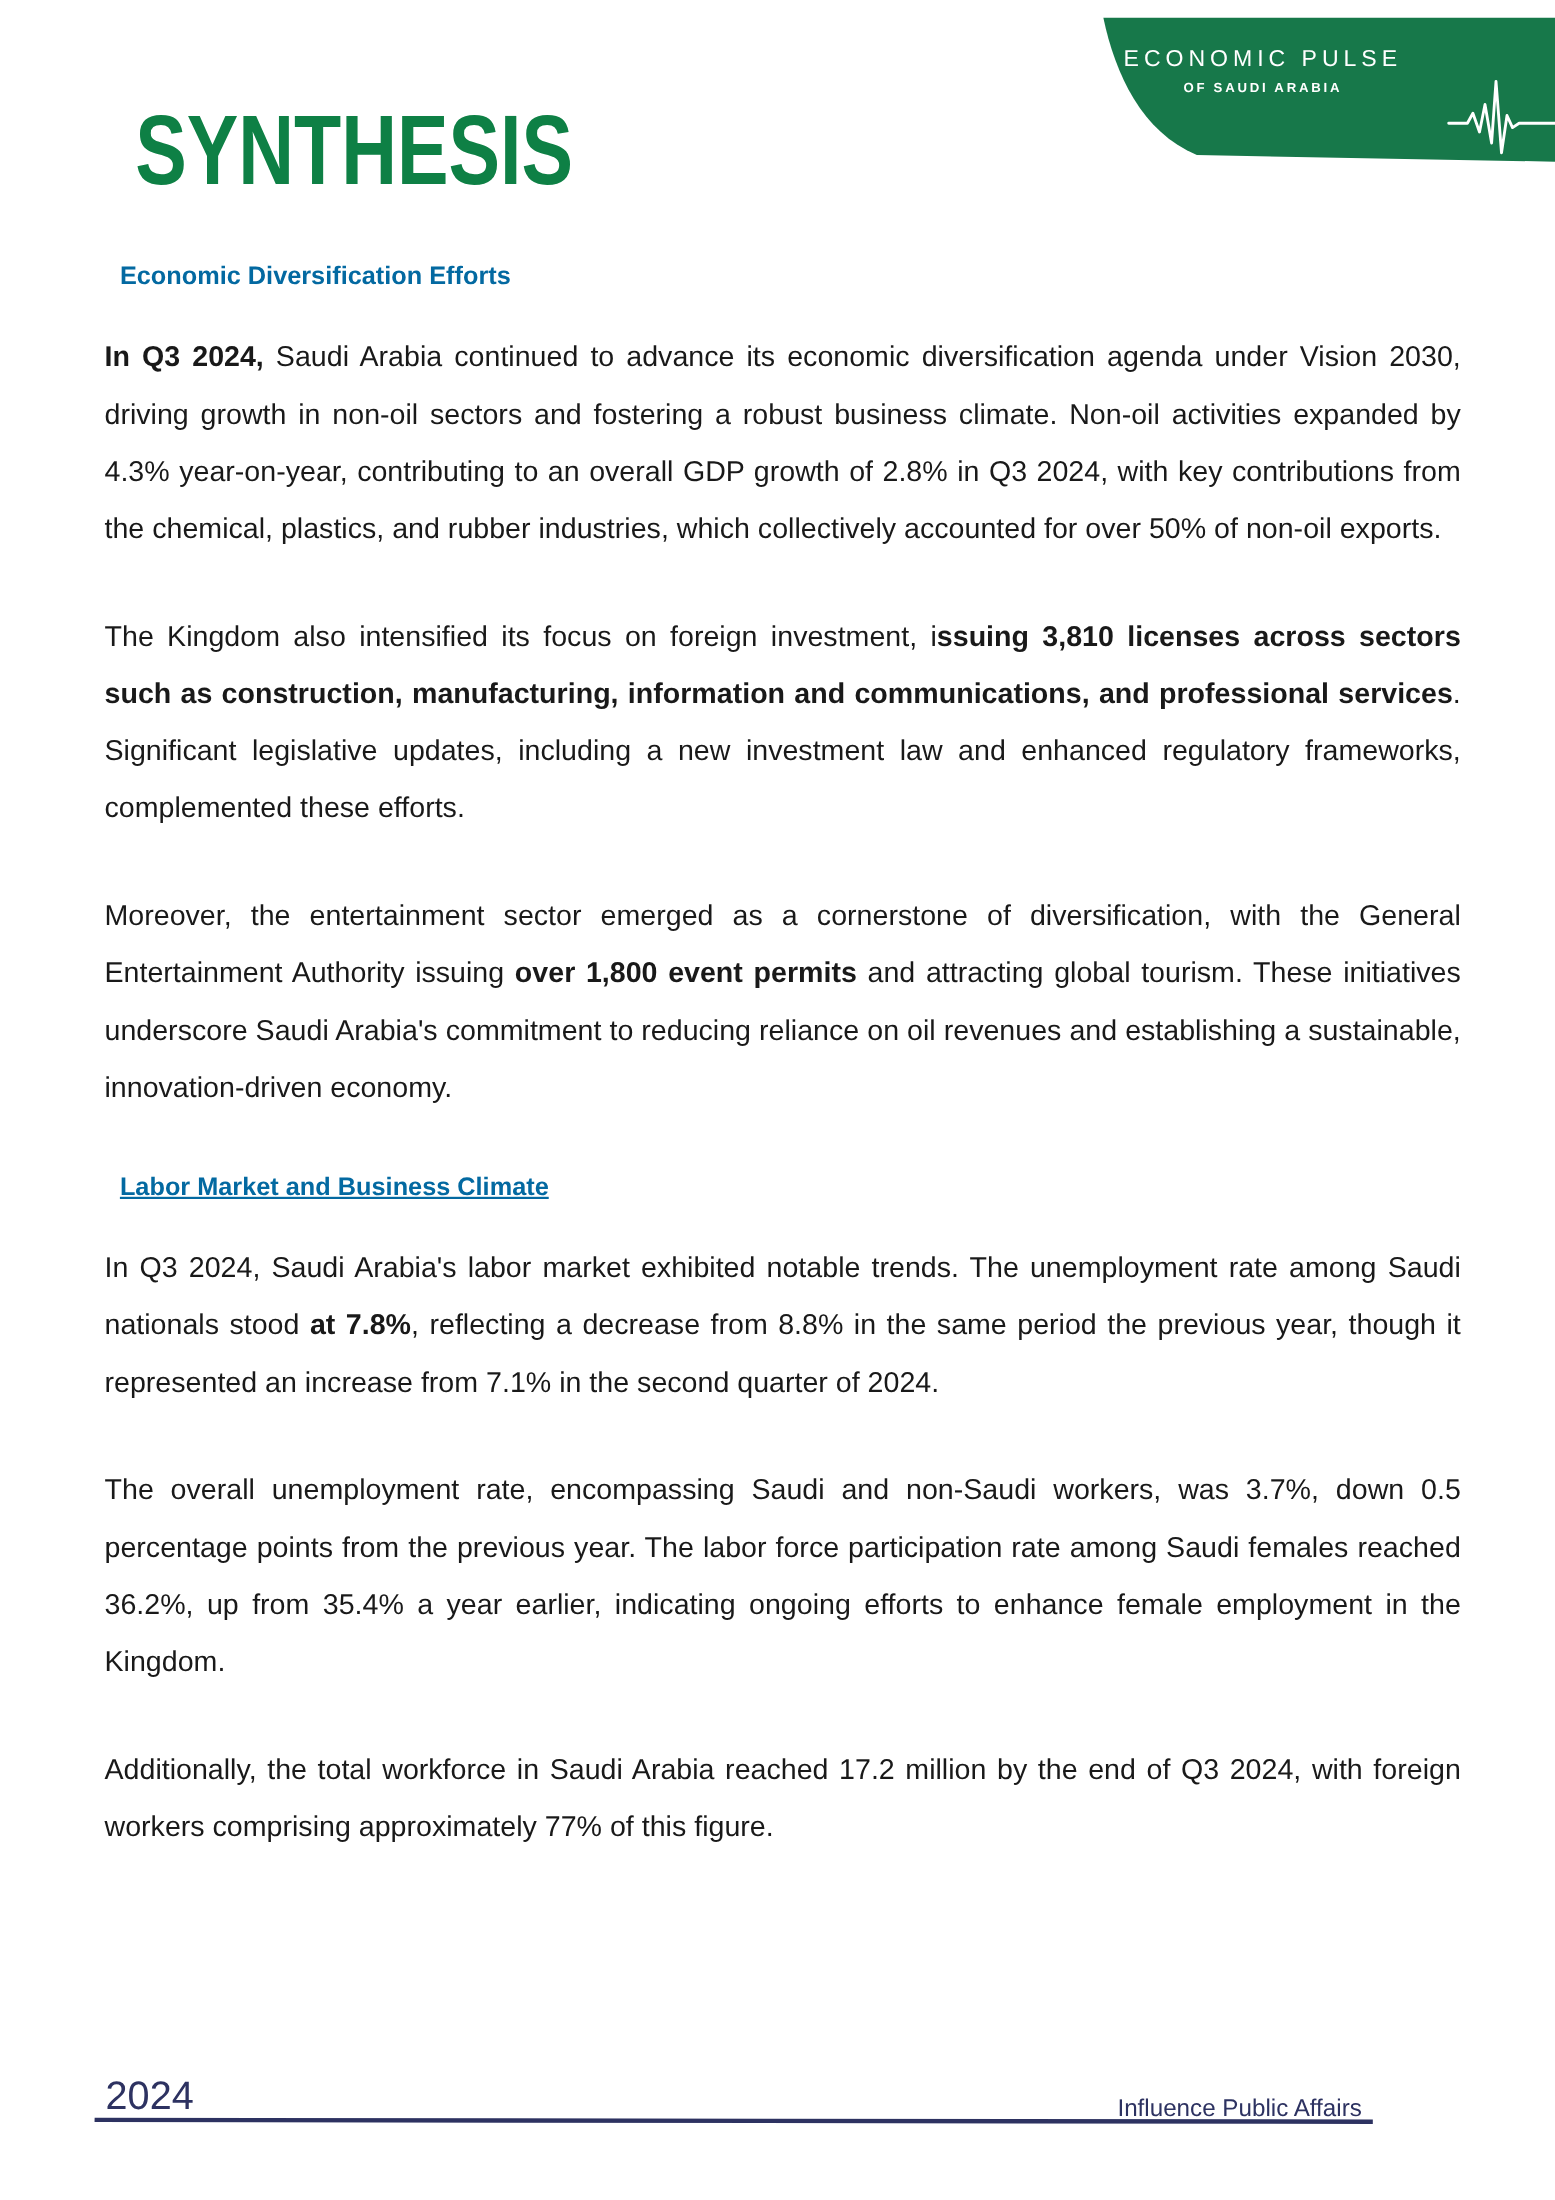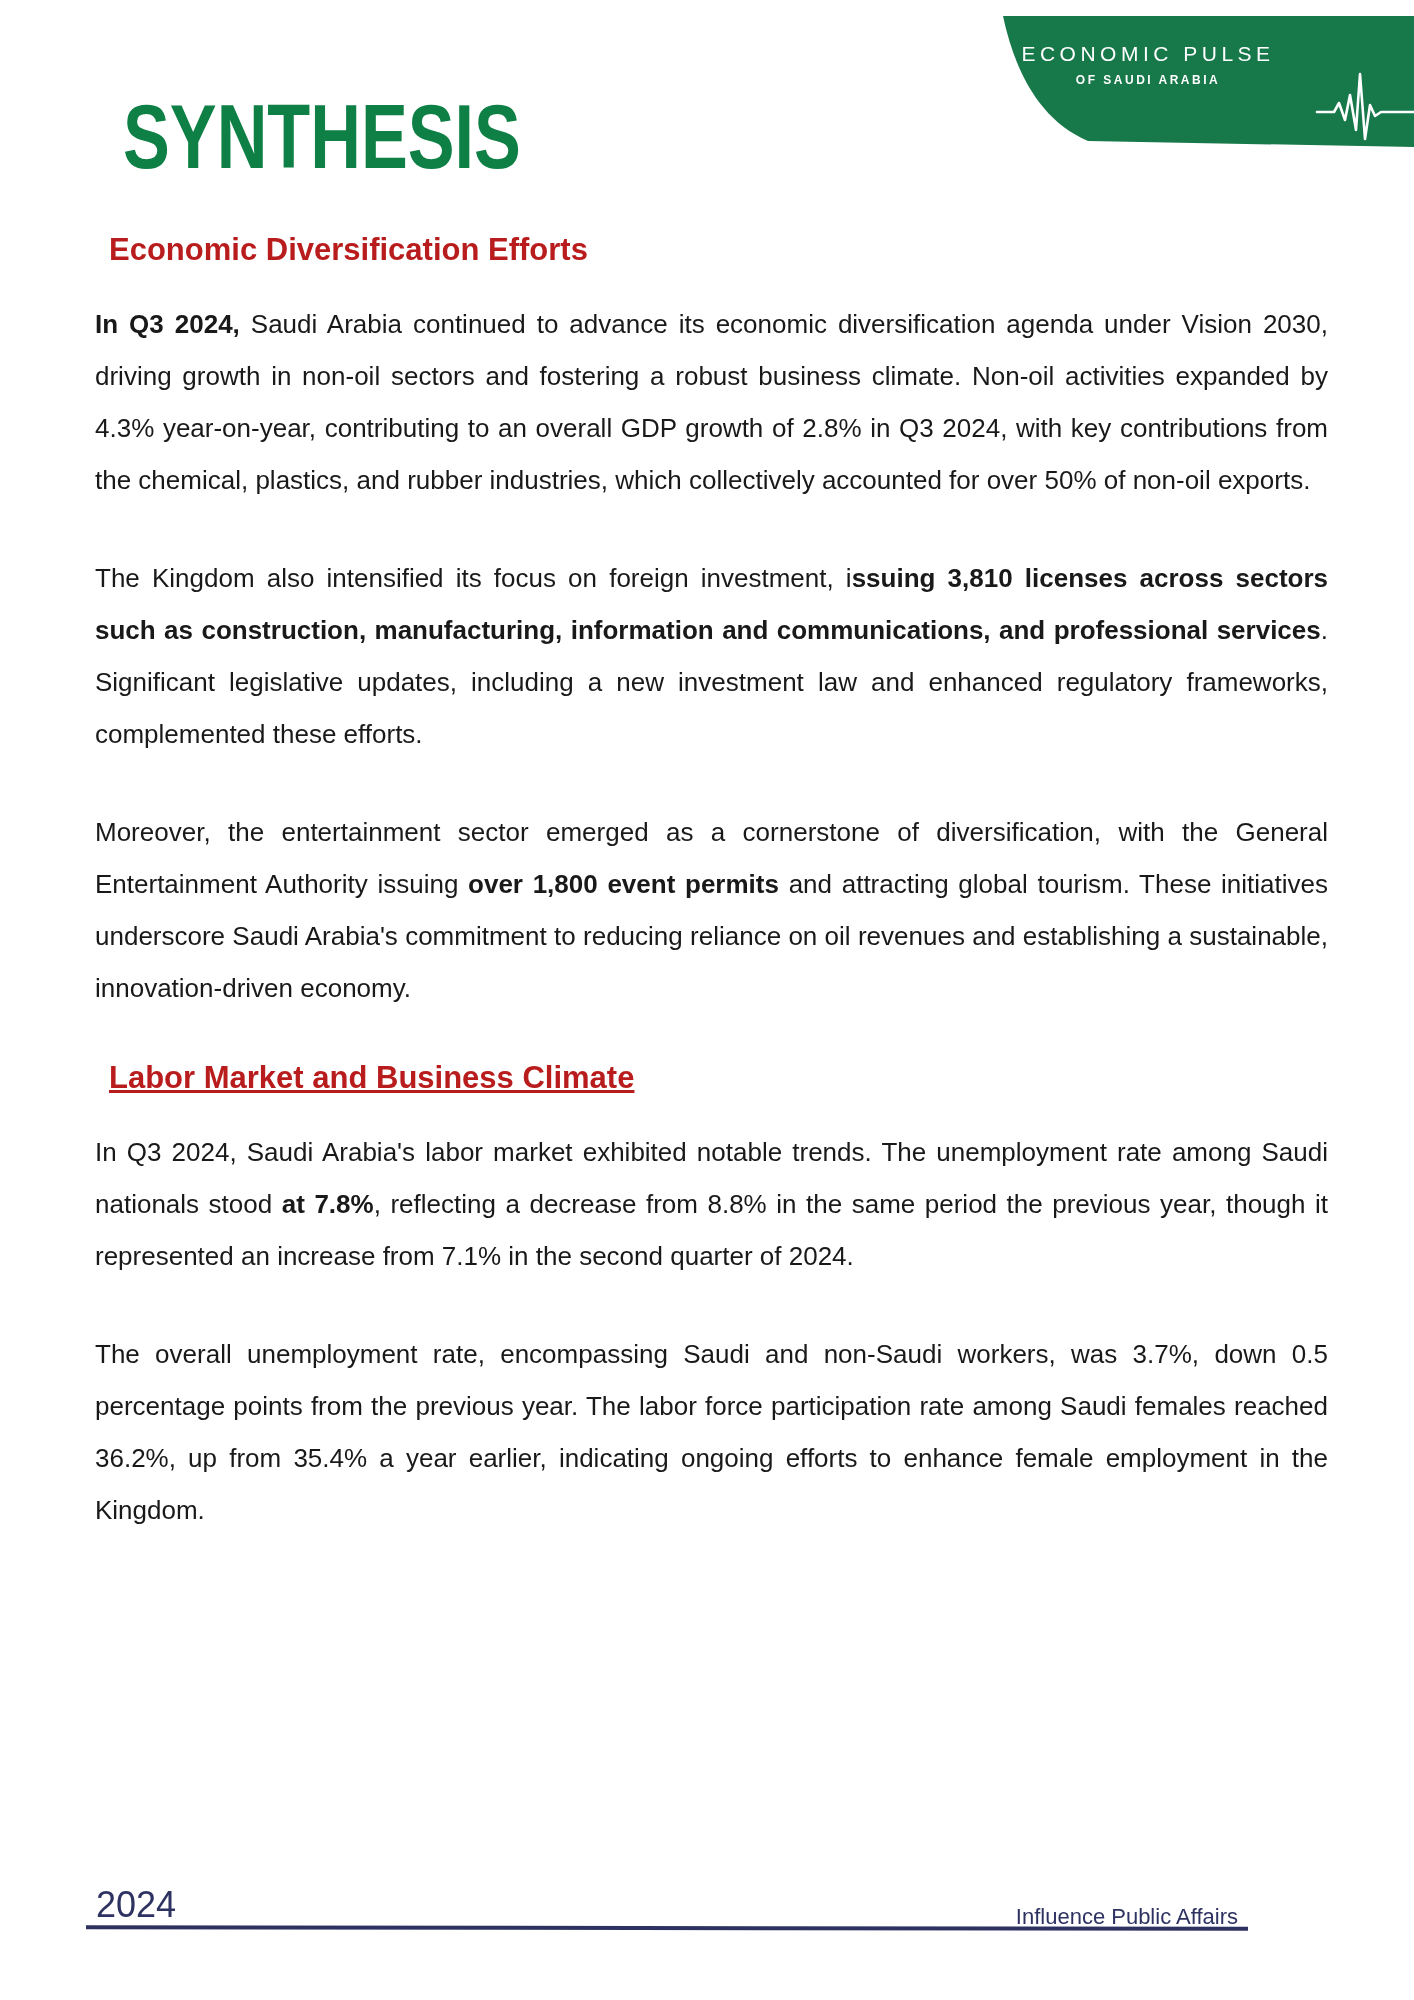--- a/index.html
+++ b/index.html
@@ -58,24 +58,24 @@
     line-height: 1.0;
     font-weight: 700;
     letter-spacing: 0px;
     color: #0E8045;
     transform: scaleX(0.78);
     transform-origin: left center;
     white-space: nowrap;
   }
   .section-heading {
     margin: 0 0 30px 14px;
-    font-size: 31px;
+    font-size: 23px;
     line-height: 36px;
     font-weight: 700;
-    color: #b91c1c;
+    color: #0369a1;
   }
   .section-heading.later { margin-top: 4px; text-decoration: underline; }
   .body-paragraph {
     margin: 0 0 46px 0;
     font-size: 26px;
     line-height: 52px;
     text-align: justify;
   }
   .body-paragraph strong { font-weight: 700; }
 
@@ -124,20 +124,21 @@
   <div class="content">
     <h1 class="page-title">SYNTHESIS</h1>
     <div id="sections">
         <h2 class="section-heading">Economic Diversification Efforts</h2>
         <p class="body-paragraph"><strong>In Q3 2024,</strong><span> Saudi Arabia continued to advance its economic diversification agenda under Vision 2030, driving growth in non-oil sectors and fostering a robust business climate. Non-oil activities expanded by 4.3% year-on-year, contributing to an overall GDP growth of 2.8% in Q3 2024, with key contributions from the chemical, plastics, and rubber industries, which collectively accounted for over 50% of non-oil exports.</span></p>
         <p class="body-paragraph"><span>The Kingdom also intensified its focus on foreign investment, i</span><strong>ssuing 3,810 licenses across sectors such as construction, manufacturing, information and communications, and professional services</strong><span>. Significant legislative updates, including a new investment law and enhanced regulatory frameworks, complemented these efforts.</span></p>
         <p class="body-paragraph"><span>Moreover, the entertainment sector emerged as a cornerstone of diversification, with the General Entertainment Authority issuing </span><strong>over 1,800 event permits</strong><span> and attracting global tourism. These initiatives underscore Saudi Arabia's commitment to reducing reliance on oil revenues and establishing a sustainable, innovation-driven economy.</span></p>
         <h2 class="section-heading later">Labor Market and Business Climate</h2>
         <p class="body-paragraph"><span>In Q3 2024, Saudi Arabia's labor market exhibited notable trends. The unemployment rate among Saudi nationals stood </span><strong>at 7.8%</strong><span>, reflecting a decrease from 8.8% in the same period the previous year, though it represented an increase from 7.1% in the second quarter of 2024.</span></p>
         <p class="body-paragraph"><span>The overall unemployment rate, encompassing Saudi and non-Saudi workers, was 3.7%, down 0.5 percentage points from the previous year. The labor force participation rate among Saudi females reached 36.2%, up from 35.4% a year earlier, indicating ongoing efforts to enhance female employment in the Kingdom.</span></p>
+        <p class="body-paragraph"><span>Additionally, the total workforce in Saudi Arabia reached 17.2 million by the end of Q3 2024, with foreign workers comprising approximately 77% of this figure.</span></p>
       </div>
   </div>
 
   <div class="footer-year">2024</div>
   <div class="footer-divider"></div>
   <div class="footer-publisher">Influence Public Affairs</div>
 
 </div>
 
 </body></html>

